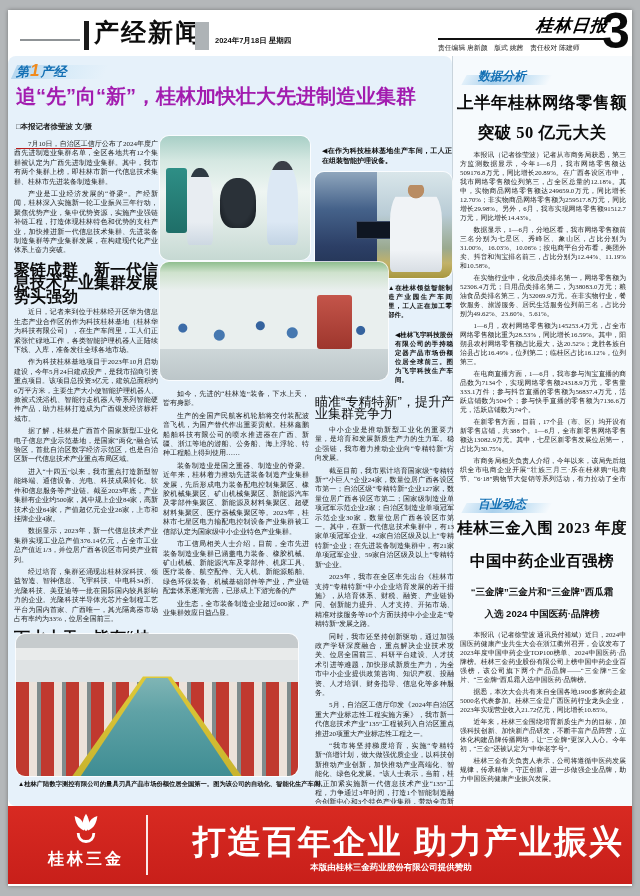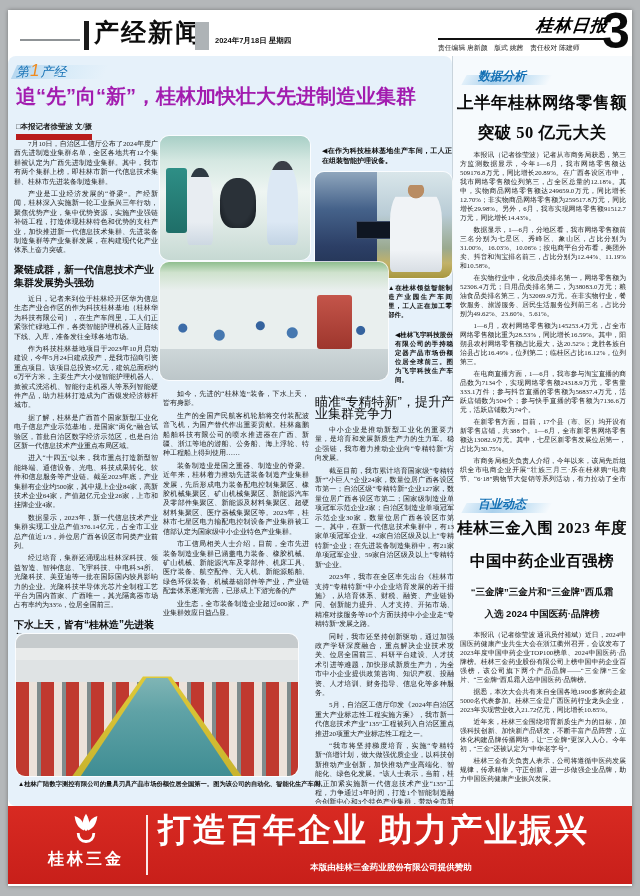--- a/index.html
+++ b/index.html
@@ -16,31 +16,31 @@
   .mast-date { left:207px; top:26px; font-family:"Liberation Sans","DejaVu Sans",sans-serif; font-weight:bold; font-size:7.5px; color:#111; white-space:nowrap; }
   .paper-name { left:478px; top:4px; width:122px; text-align:right; font-weight:bold; font-style:italic; font-size:17px; letter-spacing:1px; transform:skewX(-6deg); color:#000; white-space:nowrap; }
   .mast-rule { left:430px; top:28px; width:170px; height:2px; background:#111; }
   .staff { left:430px; top:33px; width:170px; font-family:"Liberation Sans","DejaVu Sans",sans-serif; font-size:6.8px; color:#222; white-space:nowrap; }
   .page-num { left:594px; top:-8px; font-family:"Liberation Sans","DejaVu Sans",sans-serif; font-weight:900; font-size:50px; color:#0a0a0a; }
 
   
   .panel { left:0; top:46px; width:444px; height:750px; background:#e6f1fa; border-radius:8px; }
   .sidebar { left:444px; top:46px; width:180px; height:750px; background:#f6fafd; border-left:1px solid #c9d4dc; }
 
-  .kicker { left:8px; top:51px; height:20px; font-family:"Liberation Sans","DejaVu Sans",sans-serif; font-weight:normal; font-style:italic; font-size:13px; color:#1470b4; white-space:nowrap; }
+  .kicker { left:8px; top:51px; height:20px; font-family:"Liberation Sans","DejaVu Sans",sans-serif; font-weight:bold; font-style:italic; font-size:13px; color:#1470b4; white-space:nowrap; }
   .kicker .swoosh { position:absolute; left:-2px; top:4px; width:92px; height:14px; background:linear-gradient(90deg,#b6d7ef 0%,#d8ebf8 55%,rgba(216,235,248,0) 100%); transform:skewX(-24deg); }
   .kicker span { position:relative; }
   .kick-num { font-size:17px; color:#f08a1d; padding:0 1px; }
 
   .headline { left:8px; top:73px; width:436px; font-family:"Liberation Sans","DejaVu Sans",sans-serif; font-weight:900; font-size:20px; letter-spacing:0px; color:#a21caf; white-space:nowrap; }
-  .byline { left:8px; top:112px; font-size:7.5px; font-weight:bold; color:#222; border-bottom:6px solid #b91c1c; padding-bottom:2px; }
+  .byline { left:8px; top:112px; font-size:7.5px; font-weight:bold; color:#222; border-bottom:1px solid #b91c1c; padding-bottom:16px; }
 
   .bodycol { font-size:7px; line-height:9.4px; overflow:hidden; }
   .bodycol .para, .sb-body .para { text-indent:2em; text-align:justify; margin-bottom:3px; }
-  .subhead { font-family:"Liberation Sans","DejaVu Sans",sans-serif; font-weight:bold; font-size:10px; line-height:13.5px; color:#0c0c0c; margin:7px 0 5px; text-indent:0; }
+  .subhead { font-family:"Liberation Sans","DejaVu Sans",sans-serif; font-weight:bold; font-size:16px; line-height:13.5px; color:#0c0c0c; margin:7px 0 5px; text-indent:0; }
   .col1 { left:6px; top:130px; width:144px; height:494px; }
   .col2 { left:155px; top:380px; width:146px; height:244px; }
   .col3 { left:307px; top:416px; width:139px; height:378px; }
   .subhead3 { left:307px; top:386px; width:139px; font-family:"Liberation Sans","DejaVu Sans",sans-serif; font-weight:normal; font-size:13px; line-height:12px; color:#0c0c0c; text-align:justify; }
 
   
   .photo { border-radius:9px; overflow:hidden; box-shadow:0 0 0 1px rgba(255,255,255,.8); }
   .photo > div { position:absolute; }
   .photoA { left:152px; top:126px; width:150px; height:124px;
     background:linear-gradient(180deg,#a8cfc6 0%,#d5e8e2 20%,#eef5f2 45%,#dfeae6 70%,#c6d9d3 100%); }
@@ -94,21 +94,21 @@
   .deck1 { top:576px; } .deck2 { top:598px; }
   .sb-body { font-size:6.8px; line-height:9px; overflow:hidden; }
   .s1body { left:452px; top:140px; width:166px; height:334px; }
   .s2body { left:452px; top:620px; width:166px; height:172px; }
 
   
   .banner { left:0; top:796px; width:624px; height:78px; background:linear-gradient(180deg,#d82a22,#c81f1a); }
   .banner-logo { position:absolute; left:24px; top:5px; width:108px; text-align:center; }
   .banner-logo .cn { font-family:"Liberation Sans","DejaVu Sans",sans-serif; font-weight:900; font-size:16px; color:#fff; letter-spacing:3px; white-space:nowrap; }
   .banner-div { position:absolute; left:138px; top:9px; width:2px; height:60px; background:rgba(255,255,255,.9); }
-  .banner-slogan { position:absolute; left:150px; top:2px; width:466px; text-align:left; font-family:"Liberation Sans","DejaVu Sans",sans-serif; font-weight:900; font-size:33px; letter-spacing:2px; color:#ffffff; white-space:nowrap; }
+  .banner-slogan { position:absolute; left:150px; top:14px; width:466px; text-align:right; font-family:"Liberation Sans","DejaVu Sans",sans-serif; font-weight:900; font-size:33px; letter-spacing:2px; color:#ffffff; white-space:nowrap; }
   .banner-note { position:absolute; left:150px; top:56px; width:466px; text-align:center; font-family:"Liberation Sans","DejaVu Sans",sans-serif; font-weight:bold; font-size:8.5px; color:#ffffff; }
 </style>
 </head>
 <body>
 
 <div class="page">
 
   <div class="abs mast-line"></div>
   <div class="abs mast-bar"></div>
   <div class="abs section-title">产经新闻</div>

